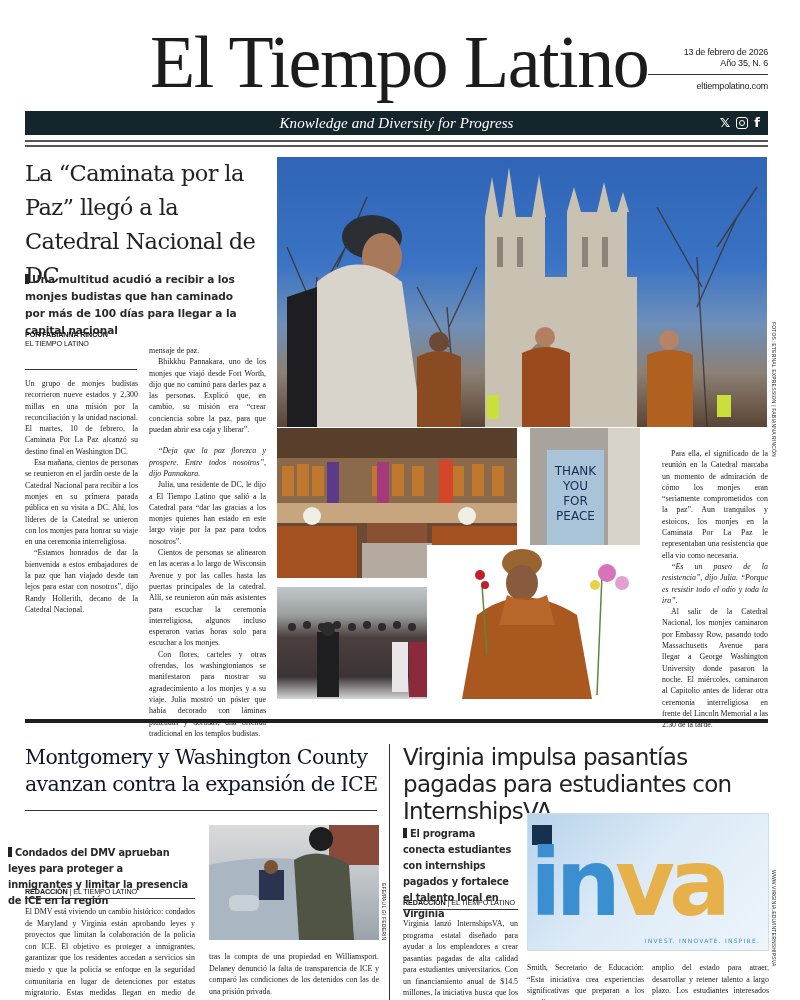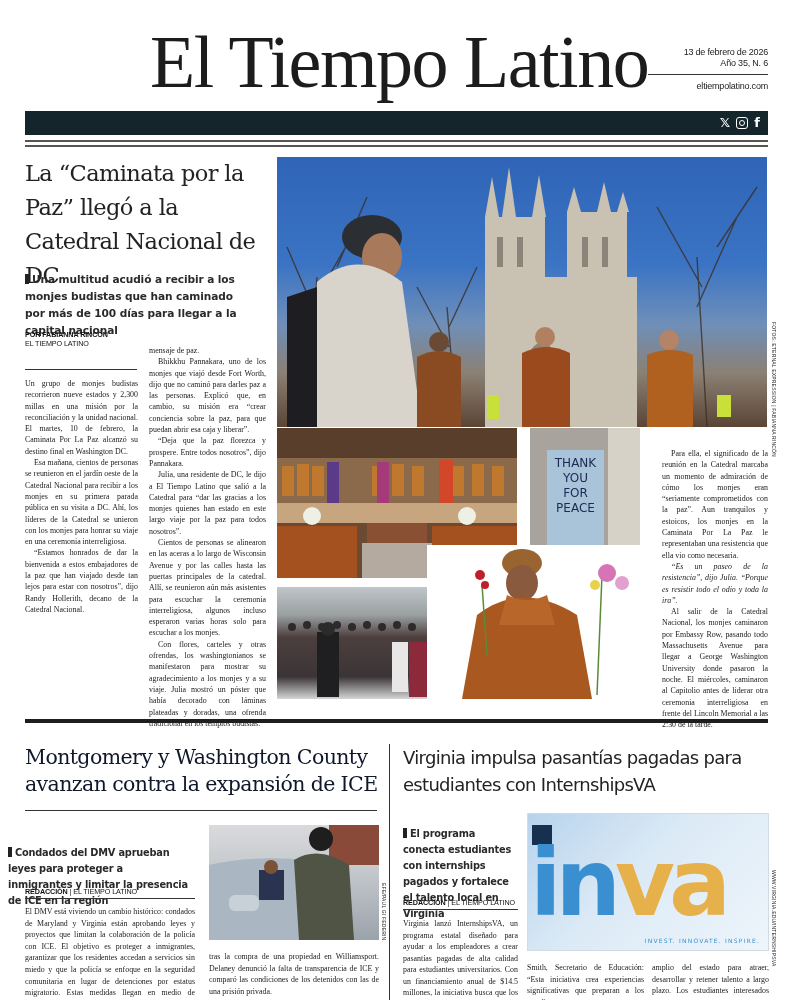--- a/index.html
+++ b/index.html
@@ -39,36 +39,37 @@
   
   .photo { position: absolute; overflow: hidden; }
   .photo-credit { position: absolute; font-family: "Liberation Sans", sans-serif; font-size: 5px; color: #222; writing-mode: vertical-rl; letter-spacing: 0.2px; white-space: nowrap; }
 
   .thick-rule { position: absolute; left: 25px; top: 719px; width: 743px; height: 4px; background: #1e1e1e; }
 
   
   .story2-headline { position: absolute; left: 25px; top: 744px; width: 360px;
     font-family: "DejaVu Serif", serif; font-size: 20.5px; line-height: 27px; color: #0f172a; letter-spacing: -0.6px; }
   .story3-headline { position: absolute; left: 403px; top: 744px; width: 380px;
-    font-family: "DejaVu Sans", sans-serif; font-size: 18px; line-height: 27px; color: #222; letter-spacing: -0.7px; }
+    font-family: "DejaVu Sans", sans-serif; font-size: 23px; line-height: 27px; color: #222; letter-spacing: -0.7px; }
   .vrule { position: absolute; left: 389px; top: 744px; width: 1px; height: 256px; background: #333; }
   .subdeck { position: absolute; font-family: "DejaVu Sans", sans-serif; font-weight: bold; font-size: 9.8px; line-height: 16px; color: #2a2a2a; letter-spacing: -0.2px; }
 </style>
 </head>
 <body>
 
 <div class="masthead-title">El Tiempo Latino</div>
 <div class="masthead-meta">
   <div>13 de febrero de 2026</div>
   <div>Año 35, N. 6</div>
   <div class="rule"></div>
   <div>eltiempolatino.com</div>
 </div>
 
 <div class="band">
+  <span class="tagline">Knowledge and Diversity for Progress</span>
   <div class="social">
     <span>𝕏</span>
     <span class="ig"></span>
     <span>f</span>
   </div>
 </div>
 <div class="double-rule" style="top:140px;"></div>
 <div class="double-rule" style="top:145px;"></div>
 
 <div class="lead-headline">La “Caminata por la Paz” llegó a la Catedral Nacional de DC</div>
@@ -82,21 +83,21 @@
 
 <div class="col" style="left:25px; top:378px; width:113px;">
   <p class="noindent">Un grupo de monjes budistas recorrieron nueve estados y 2,300 millas en una misión por la reconciliación y la unidad nacional. El martes, 10 de febrero, la Caminata Por La Paz alcanzó su destino final en Washington DC.</p>
   <p>Esa mañana, cientos de personas se reunieron en el jardín oeste de la Catedral Nacional para recibir a los monjes en su primera parada pública en su visita a DC. Ahí, los líderes de la Catedral se unieron con los monjes para honrar su viaje en una ceremonia interreligiosa.</p>
   <p>“Estamos honrados de dar la bienvenida a estos embajadores de la paz que han viajado desde tan lejos para estar con nosotros”, dijo Randy Hollerith, decano de la Catedral Nacional.</p>
 </div>
 
 <div class="col" style="left:149px; top:345px; width:117px;">
   <p class="noindent">mensaje de paz.</p>
   <p>Bhikkhu Pannakara, uno de los monjes que viajó desde Fort Worth, dijo que no caminó para darles paz a las personas. Explicó que, en cambio, su misión era “crear conciencia sobre la paz, para que puedan abrir esa caja y liberar”.</p>
-  <p style="">“Deja que la paz florezca y prospere. Entre todos nosotros”, dijo Pannakara.</p>
+  <p style="font-style:italic;margin-top:10px;">“Deja que la paz florezca y prospere. Entre todos nosotros”, dijo Pannakara.</p>
   <p>Julia, una residente de DC, le dijo a El Tiempo Latino que salió a la Catedral para “dar las gracias a los monjes quienes han estado en este largo viaje por la paz para todos nosotros”.</p>
   <p>Cientos de personas se alinearon en las aceras a lo largo de Wisconsin Avenue y por las calles hasta las puertas principales de la catedral. Allí, se reunieron aún más asistentes para escuchar la ceremonia interreligiosa, algunos incluso esperaron varias horas solo para escuchar a los monjes.</p>
   <p>Con flores, carteles y otras ofrendas, los washingtonianos se manifestaron para mostrar su agradecimiento a los monjes y a su viaje. Julia mostró un póster que había decorado con láminas plateadas y doradas, una ofrenda tradicional en los templos budistas.</p>
 </div>
 
 <div class="photo" style="left:277px; top:157px; width:490px; height:270px; background: linear-gradient(180deg, #2f64b6 0%, #3b74c4 40%, #6f8fb8 62%, #8b8074 80%, #5a4535 100%);">
   <svg width="490" height="270" viewBox="0 0 490 270">
 
     <g fill="#c9c1b2">
       <rect x="230" y="120" width="130" height="150"></rect>
@@ -166,21 +167,21 @@
     <rect x="90" y="95" width="60" height="20" fill="#8a5033"></rect>
     <g fill="#a5501f">
       <rect x="0" y="98" width="80" height="52"></rect>
         <rect x="155" y="98" width="85" height="52"></rect>
     </g>
     <rect x="85" y="115" width="70" height="35" fill="#b5aaa0"></rect>
   </svg>
 </div>
 
 <div class="photo" style="left:530px; top:428px; width:110px; height:130px; background:#a8a49d;">
-  <div style="position:absolute; left:17px; top:22px; width:57px; height:98px; background:#a9c3d8; display:flex; align-items:flex-start; justify-content:center; padding-top:6px;">
+  <div style="position:absolute; left:17px; top:22px; width:57px; height:98px; background:#a9c3d8; display:flex; align-items:flex-start; justify-content:center; padding-top:14px;">
     <span style="font-family:'DejaVu Sans', sans-serif; font-size:12px; line-height:15px; color:#1c2a55; text-align:center; width:50px; word-wrap:break-word;">THANK YOU FOR PEACE</span>
   </div>
   <div style="position:absolute; right:0; top:0; width:32px; height:130px; background:#d7d2c8;"></div>
 </div>
 
 <div class="photo" style="left:277px; top:587px; width:150px; height:112px; background: linear-gradient(180deg, #c0c6c9 0%, #9aa0a0 25%, #4c3f3e 45%, #3b3436 80%, #d5d6d6 100%);">
   <svg width="150" height="112" viewBox="0 0 150 112">
     <g fill="#2e2a2c">
       <circle cx="15" cy="40" r="4"></circle>
         <circle cx="30" cy="38" r="4"></circle>

